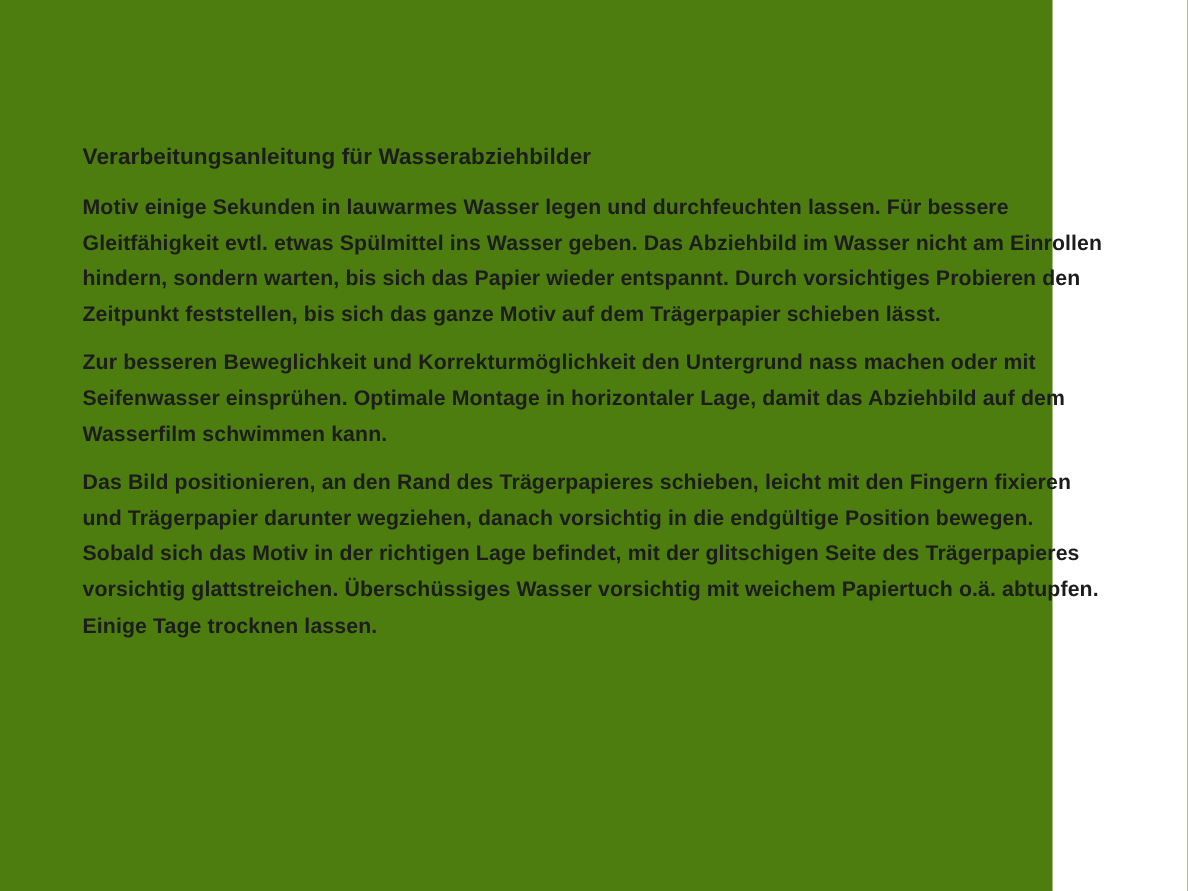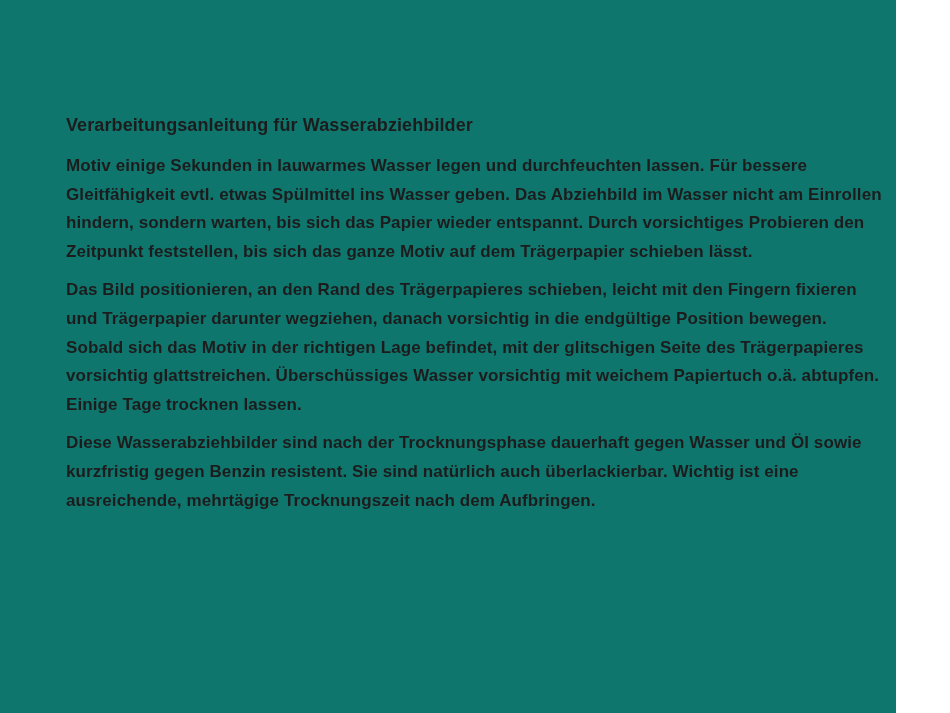--- a/index.html
+++ b/index.html
@@ -8,23 +8,24 @@
   }
   body {
     width: 950px;
     height: 713px;
     background: #ffffff;
     overflow: hidden;
     font-family: "Liberation Sans", sans-serif;
   }
   .page {
     position: relative;
-    width: 896px;
+    width: 802px;
     height: 713px;
-    background: #0f766e;
+    background: #4d7c0f;
+    padding-left: 40px;
   }
   .content {
     position: absolute;
     left: 66px;
     top: 113px;
     width: 818px;
     color: #1c1c1c;
   }
   .doc-title {
     font-size: 18px;
@@ -41,16 +42,16 @@
     letter-spacing: 0.1px;
   }
 </style>
 </head>
 <body>
 
 <div class="page">
   <div class="content">
     <h1 class="doc-title">Verarbeitungsanleitung für Wasserabziehbilder</h1>
     <p class="doc-paragraph">Motiv einige Sekunden in lauwarmes Wasser legen und durchfeuchten lassen. Für bessere Gleitfähigkeit evtl. etwas Spülmittel ins Wasser geben. Das Abziehbild im Wasser nicht am Einrollen hindern, sondern warten, bis sich das Papier wieder entspannt. Durch vorsichtiges Probieren den Zeitpunkt feststellen, bis sich das ganze Motiv auf dem Trägerpapier schieben lässt.</p>
+    <p class="doc-paragraph">Zur besseren Beweglichkeit und Korrekturmöglichkeit den Untergrund nass machen oder mit Seifenwasser einsprühen. Optimale Montage in horizontaler Lage, damit das Abziehbild auf dem Wasserfilm schwimmen kann.</p>
     <p class="doc-paragraph">Das Bild positionieren, an den Rand des Trägerpapieres schieben, leicht mit den Fingern fixieren und Trägerpapier darunter wegziehen, danach vorsichtig in die endgültige Position bewegen. Sobald sich das Motiv in der richtigen Lage befindet, mit der glitschigen Seite des Trägerpapieres vorsichtig glattstreichen. Überschüssiges Wasser vorsichtig mit weichem Papiertuch o.ä. abtupfen. Einige Tage trocknen lassen.</p>
-    <p class="doc-paragraph">Diese Wasserabziehbilder sind nach der Trocknungsphase dauerhaft gegen Wasser und Öl sowie kurzfristig gegen Benzin resistent. Sie sind natürlich auch überlackierbar. Wichtig ist eine ausreichende, mehrtägige Trocknungszeit nach dem Aufbringen.</p>
   </div>
 </div>
 
 </body></html>

